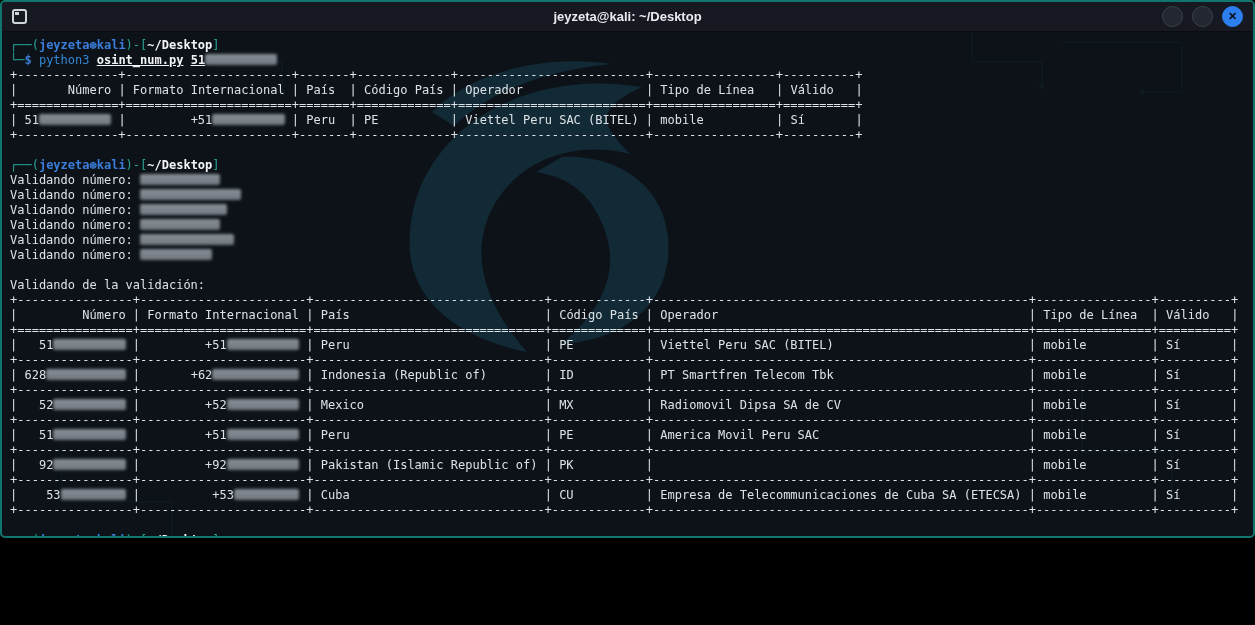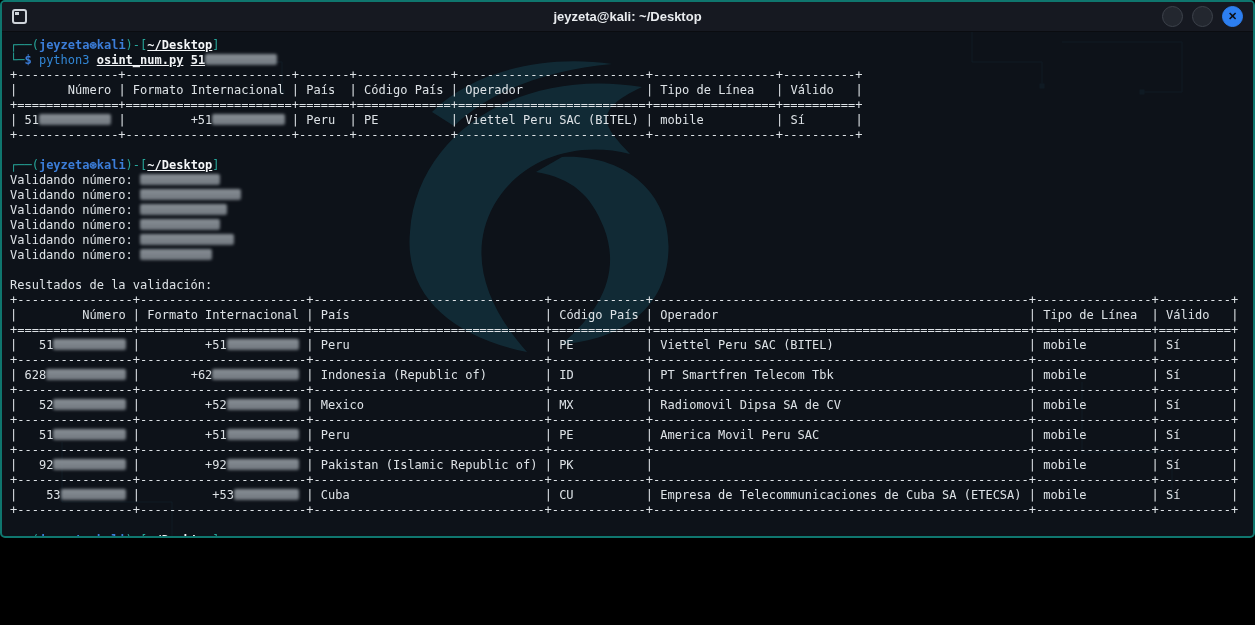--- a/index.html
+++ b/index.html
@@ -41,21 +41,21 @@
   .menu-item{color:#e6e9ec;font-size:14px;padding:3px 13px;cursor:pointer;border-radius:3px;}
   .term{
     position:relative;z-index:1;height:566px;padding:6px 0 0 8px;cursor:text;
     font-family:"DejaVu Sans Mono","DejaVu Sans",monospace;
     font-size:12px;line-height:15px;color:var(--text);
   }
   .line{white-space:pre;height:15px;}
   .c-txt{color:var(--text);}
   .c-frame{color:var(--frame);}
   .c-userhost{color:var(--userhost);font-weight:bold;text-align:right;}
-  .c-path{color:var(--path);font-weight:bold;text-decoration:underline;}
+  .c-path{color:var(--path);font-weight:bold;}
   .c-cmd{color:var(--cmd);}
   .c-arg{color:#f2f4f6;font-weight:bold;text-decoration:underline;}
   .c-dollar{color:var(--dollar);font-weight:bold;}
   .redact{
     display:inline-block;height:11px;vertical-align:-1px;border-radius:2px;
     background:linear-gradient(180deg,#959ca3,#7c838a);filter:blur(1.5px);opacity:.9;
   }
   .cursor{display:inline-block;width:8px;height:13px;vertical-align:-2px;background:var(--cursor);}
 </style>
 </head>
@@ -115,21 +115,21 @@
       <div class="line"><span class="c-txt">+--------------+-----------------------+-------+-------------+--------------------------+-----------------+----------+</span></div>
       <div class="line"></div>
       <div class="line"><span class="c-frame">┌──(</span><span class="c-userhost">jeyzeta⊛kali</span><span class="c-frame">)-[</span><span class="c-path">~/Desktop</span><span class="c-frame">]</span></div>
       <div class="line"><span class="c-txt">Validando número: </span><span class="redact" style="width: 11ch;"></span></div>
       <div class="line"><span class="c-txt">Validando número: </span><span class="redact" style="width: 14ch;"></span></div>
       <div class="line"><span class="c-txt">Validando número: </span><span class="redact" style="width: 12ch;"></span></div>
       <div class="line"><span class="c-txt">Validando número: </span><span class="redact" style="width: 11ch;"></span></div>
       <div class="line"><span class="c-txt">Validando número: </span><span class="redact" style="width: 13ch;"></span></div>
       <div class="line"><span class="c-txt">Validando número: </span><span class="redact" style="width: 10ch;"></span></div>
       <div class="line"></div>
-      <div class="line"><span class="c-txt">Resultados de la validación:</span></div>
+      <div class="line"><span class="c-txt">Validando de la validación:</span></div>
       <div class="line"><span class="c-txt">+----------------+-----------------------+--------------------------------+-------------+----------------------------------------------------+----------------+----------+</span></div>
       <div class="line"><span class="c-txt">|</span><span class="c-txt">         </span><span class="c-txt">Número</span><span class="c-txt"> |</span><span class="c-txt"> </span><span class="c-txt">Formato Internacional</span><span class="c-txt"> |</span><span class="c-txt"> </span><span class="c-txt">País</span><span class="c-txt">                           |</span><span class="c-txt"> </span><span class="c-txt">Código País</span><span class="c-txt"> |</span><span class="c-txt"> </span><span class="c-txt">Operador</span><span class="c-txt">                                           |</span><span class="c-txt"> </span><span class="c-txt">Tipo de Línea</span><span class="c-txt">  |</span><span class="c-txt"> </span><span class="c-txt">Válido</span><span class="c-txt">   |</span></div>
       <div class="line"><span class="c-txt">+================+=======================+================================+=============+====================================================+================+==========+</span></div>
       <div class="line"><span class="c-txt">|</span><span class="c-txt">   </span><span class="c-txt">51</span><span class="redact" style="width: 10ch;"></span><span class="c-txt"> |</span><span class="c-txt">         </span><span class="c-txt">+51</span><span class="redact" style="width: 10ch;"></span><span class="c-txt"> |</span><span class="c-txt"> </span><span class="c-txt">Peru</span><span class="c-txt">                           |</span><span class="c-txt"> </span><span class="c-txt">PE</span><span class="c-txt">          |</span><span class="c-txt"> </span><span class="c-txt">Viettel Peru SAC (BITEL)</span><span class="c-txt">                           |</span><span class="c-txt"> </span><span class="c-txt">mobile</span><span class="c-txt">         |</span><span class="c-txt"> </span><span class="c-txt">Sí</span><span class="c-txt">       |</span></div>
       <div class="line"><span class="c-txt">+----------------+-----------------------+--------------------------------+-------------+----------------------------------------------------+----------------+----------+</span></div>
       <div class="line"><span class="c-txt">|</span><span class="c-txt"> </span><span class="c-txt">628</span><span class="redact" style="width: 11ch;"></span><span class="c-txt"> |</span><span class="c-txt">       </span><span class="c-txt">+62</span><span class="redact" style="width: 12ch;"></span><span class="c-txt"> |</span><span class="c-txt"> </span><span class="c-txt">Indonesia (Republic of)</span><span class="c-txt">        |</span><span class="c-txt"> </span><span class="c-txt">ID</span><span class="c-txt">          |</span><span class="c-txt"> </span><span class="c-txt">PT Smartfren Telecom Tbk</span><span class="c-txt">                           |</span><span class="c-txt"> </span><span class="c-txt">mobile</span><span class="c-txt">         |</span><span class="c-txt"> </span><span class="c-txt">Sí</span><span class="c-txt">       |</span></div>
       <div class="line"><span class="c-txt">+----------------+-----------------------+--------------------------------+-------------+----------------------------------------------------+----------------+----------+</span></div>
       <div class="line"><span class="c-txt">|</span><span class="c-txt">   </span><span class="c-txt">52</span><span class="redact" style="width: 10ch;"></span><span class="c-txt"> |</span><span class="c-txt">         </span><span class="c-txt">+52</span><span class="redact" style="width: 10ch;"></span><span class="c-txt"> |</span><span class="c-txt"> </span><span class="c-txt">Mexico</span><span class="c-txt">                         |</span><span class="c-txt"> </span><span class="c-txt">MX</span><span class="c-txt">          |</span><span class="c-txt"> </span><span class="c-txt">Radiomovil Dipsa SA de CV</span><span class="c-txt">                          |</span><span class="c-txt"> </span><span class="c-txt">mobile</span><span class="c-txt">         |</span><span class="c-txt"> </span><span class="c-txt">Sí</span><span class="c-txt">       |</span></div>
       <div class="line"><span class="c-txt">+----------------+-----------------------+--------------------------------+-------------+----------------------------------------------------+----------------+----------+</span></div>
       <div class="line"><span class="c-txt">|</span><span class="c-txt">   </span><span class="c-txt">51</span><span class="redact" style="width: 10ch;"></span><span class="c-txt"> |</span><span class="c-txt">         </span><span class="c-txt">+51</span><span class="redact" style="width: 10ch;"></span><span class="c-txt"> |</span><span class="c-txt"> </span><span class="c-txt">Peru</span><span class="c-txt">                           |</span><span class="c-txt"> </span><span class="c-txt">PE</span><span class="c-txt">          |</span><span class="c-txt"> </span><span class="c-txt">America Movil Peru SAC</span><span class="c-txt">                             |</span><span class="c-txt"> </span><span class="c-txt">mobile</span><span class="c-txt">         |</span><span class="c-txt"> </span><span class="c-txt">Sí</span><span class="c-txt">       |</span></div>

